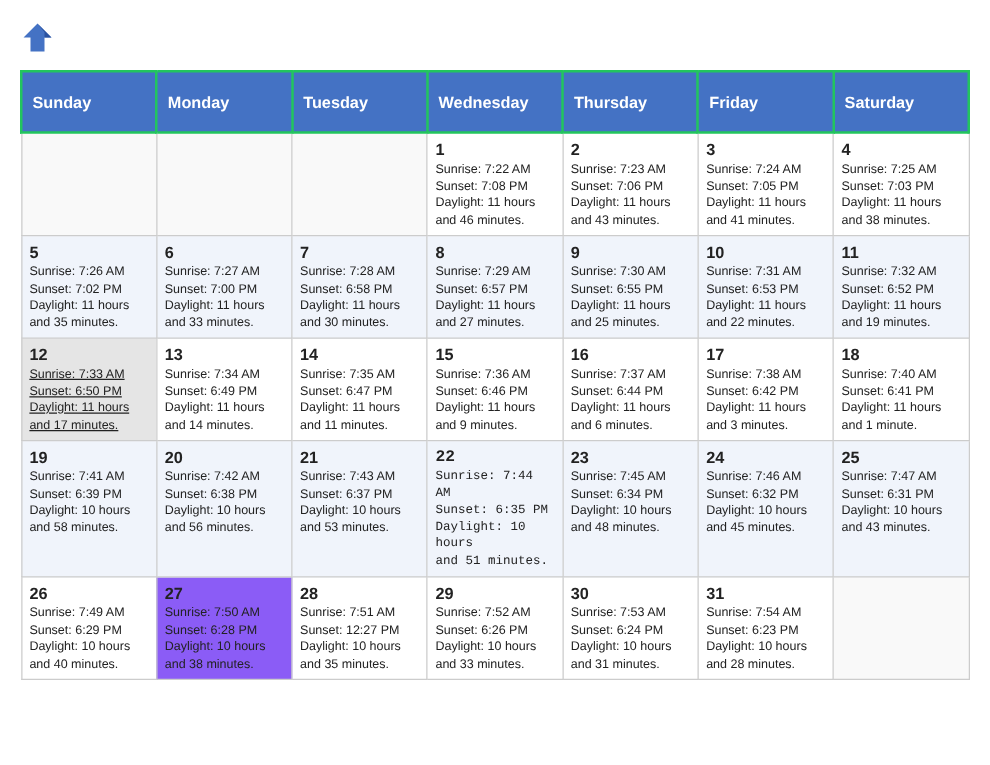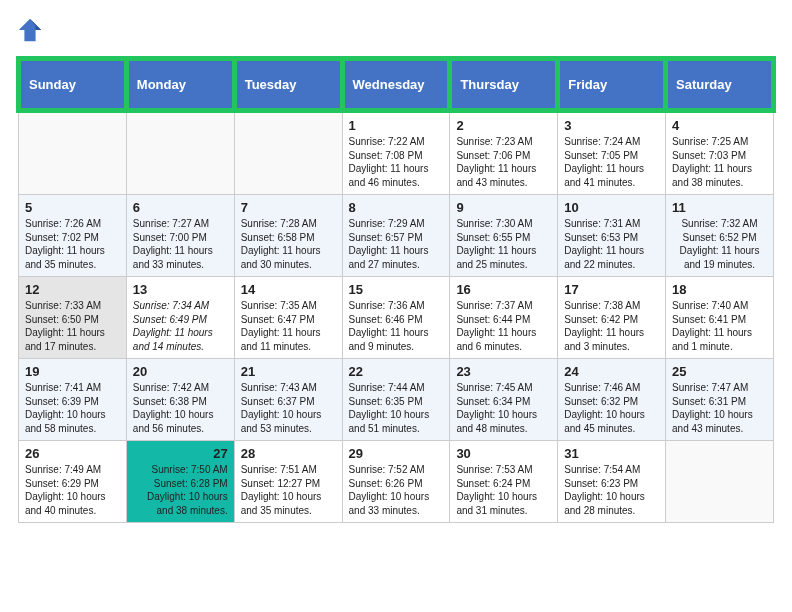--- a/index.html
+++ b/index.html
@@ -57,21 +57,21 @@
       border-collapse: collapse;
       table-layout: fixed;
     }
     .calendar th {
       background: #4472c4;
       color: #fff;
       text-align: left;
       padding: 16px 8px;
       font-size: 13px;
       font-weight: bold;
-      border: 5px solid #22c55e;
+      border: 2px solid #22c55e;
     }
     .calendar td {
       border: 1px solid #ccc;
       vertical-align: top;
       padding: 5px 6px;
       font-size: 10.5px;
       color: #222;
       height: 82px;
     }
     .calendar tr:nth-child(even) td {
@@ -199,37 +199,37 @@
         </td>
         <td style="background: rgb(240, 244, 251);">
           <span class="day-number">10</span>
           <div class="day-info" style="white-space: pre-line;">Sunrise: 7:31 AM
 Sunset: 6:53 PM
 Daylight: 11 hours
 and 22 minutes.</div>
         </td>
         <td style="background: rgb(240, 244, 251);">
           <span class="day-number">11</span>
-          <div class="day-info" style="white-space: pre-line; text-align: center;">Sunrise: 7:32 AM
+          <div class="day-info" style="white-space: pre-line;">Sunrise: 7:32 AM
 Sunset: 6:52 PM
 Daylight: 11 hours
 and 19 minutes.</div>
         </td>
       </tr>
       <tr>
         <td style="background: #e5e5e5;">
           <span class="day-number">12</span>
-          <div class="day-info" style="white-space: pre-line;">Sunrise: 7:33 AM
+          <div class="day-info" style="white-space: pre-line; text-decoration: underline;">Sunrise: 7:33 AM
 Sunset: 6:50 PM
 Daylight: 11 hours
 and 17 minutes.</div>
         </td>
         <td style="background: rgb(255, 255, 255);">
           <span class="day-number">13</span>
-          <div class="day-info" style="white-space: pre-line; font-style: italic;">Sunrise: 7:34 AM
+          <div class="day-info" style="white-space: pre-line;">Sunrise: 7:34 AM
 Sunset: 6:49 PM
 Daylight: 11 hours
 and 14 minutes.</div>
         </td>
         <td style="background: rgb(255, 255, 255);">
           <span class="day-number">14</span>
           <div class="day-info" style="white-space: pre-line;">Sunrise: 7:35 AM
 Sunset: 6:47 PM
 Daylight: 11 hours
 and 11 minutes.</div>
@@ -278,21 +278,21 @@
 Daylight: 10 hours
 and 56 minutes.</div>
         </td>
         <td style="background: rgb(240, 244, 251);">
           <span class="day-number">21</span>
           <div class="day-info" style="white-space: pre-line;">Sunrise: 7:43 AM
 Sunset: 6:37 PM
 Daylight: 10 hours
 and 53 minutes.</div>
         </td>
-        <td style="background: rgb(240, 244, 251);">
+        <td style="background: rgb(240, 244, 251); font-family: Liberation Mono, monospace;">
           <span class="day-number">22</span>
           <div class="day-info" style="white-space: pre-line;">Sunrise: 7:44 AM
 Sunset: 6:35 PM
 Daylight: 10 hours
 and 51 minutes.</div>
         </td>
         <td style="background: rgb(240, 244, 251);">
           <span class="day-number">23</span>
           <div class="day-info" style="white-space: pre-line;">Sunrise: 7:45 AM
 Sunset: 6:34 PM
@@ -315,21 +315,21 @@
         </td>
       </tr>
       <tr>
         <td style="background: rgb(255, 255, 255);">
           <span class="day-number">26</span>
           <div class="day-info" style="white-space: pre-line;">Sunrise: 7:49 AM
 Sunset: 6:29 PM
 Daylight: 10 hours
 and 40 minutes.</div>
         </td>
-        <td style="background: #14b8a6; text-align: right;">
+        <td style="background: #8b5cf6;">
           <span class="day-number">27</span>
           <div class="day-info" style="white-space: pre-line;">Sunrise: 7:50 AM
 Sunset: 6:28 PM
 Daylight: 10 hours
 and 38 minutes.</div>
         </td>
         <td style="background: rgb(255, 255, 255);">
           <span class="day-number">28</span>
           <div class="day-info" style="white-space: pre-line;">Sunrise: 7:51 AM
 Sunset: 12:27 PM

